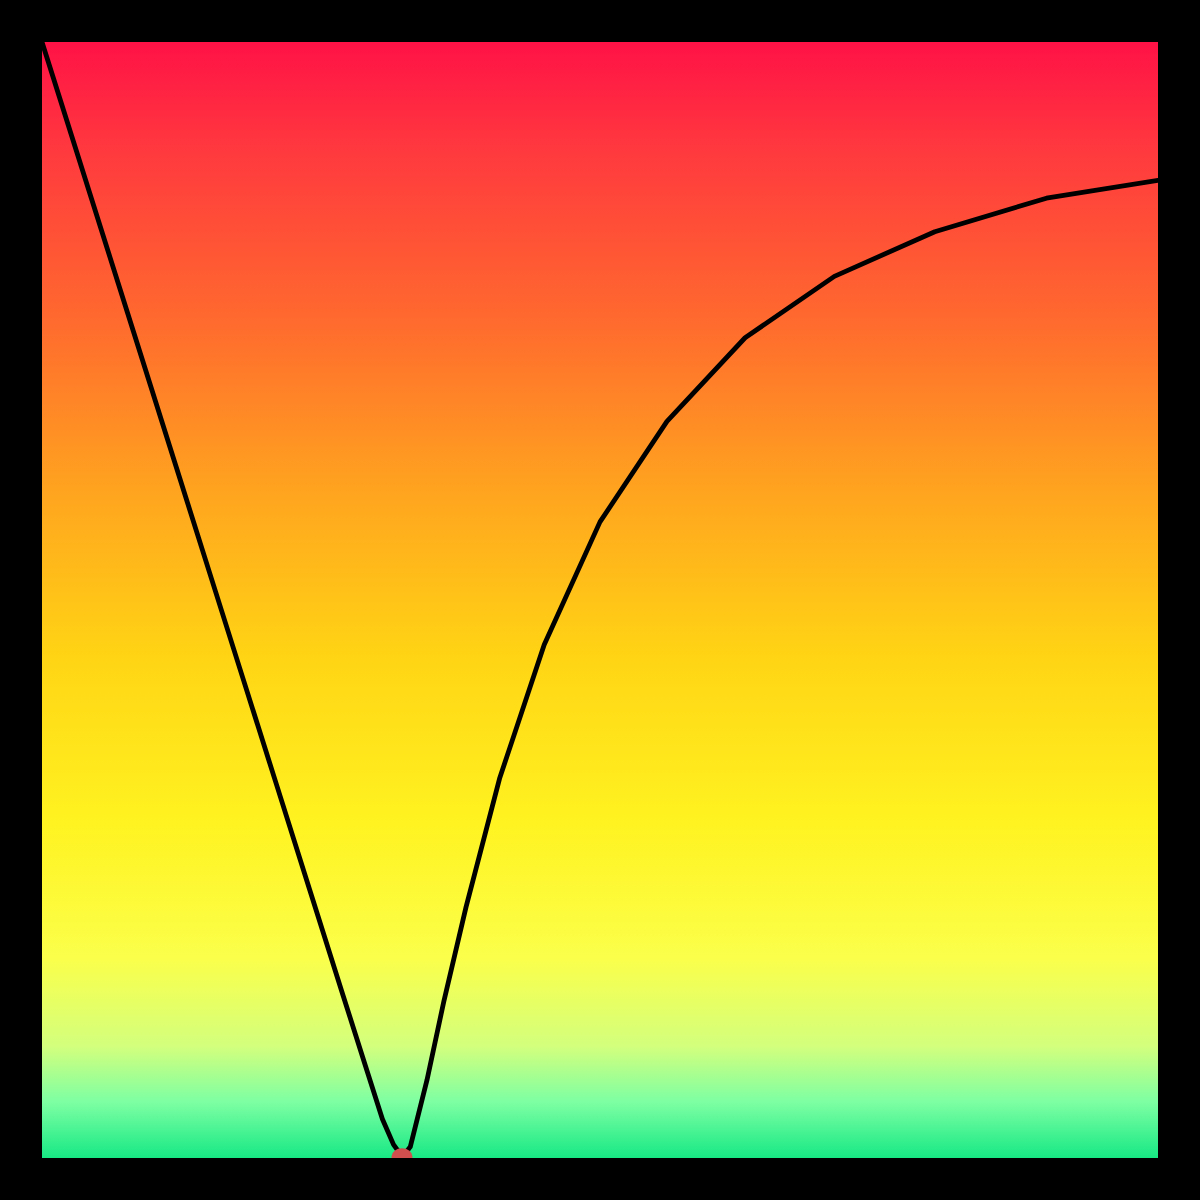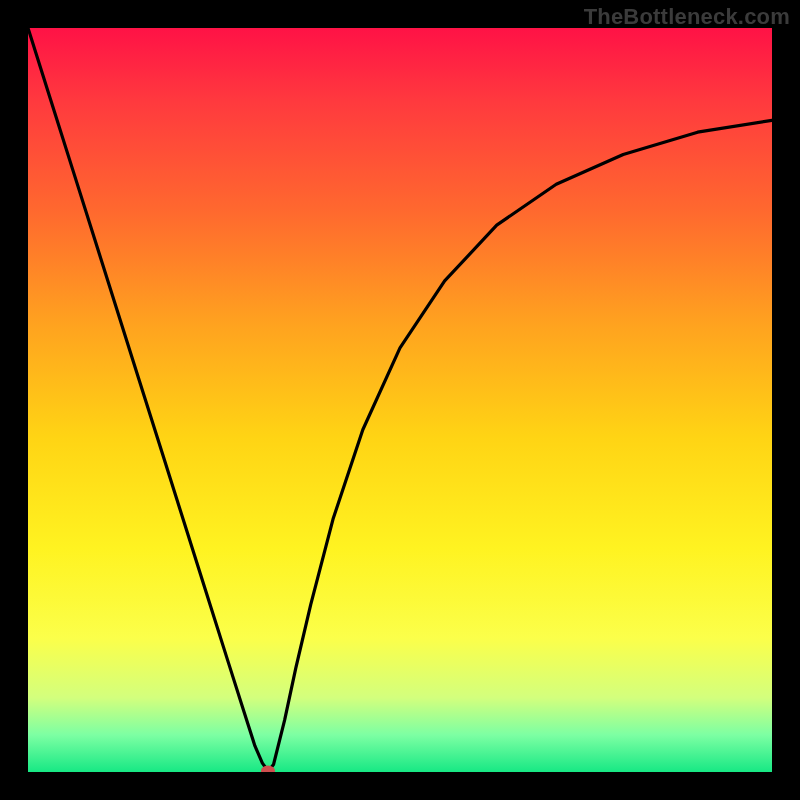--- a/index.html
+++ b/index.html
@@ -71,14 +71,13 @@
             <stop offset="90%" stop-color="#d3ff7d"></stop>
             <stop offset="95%" stop-color="#7dffa3"></stop>
             <stop offset="100%" stop-color="#17e884"></stop>
           </linearGradient>
       </defs>
       <rect x="0" y="0" width="744" height="744" fill="url(#bg-grad)"></rect>
       <path id="curve-path" d="M0.00 0.00 L22.32 70.68 L44.64 141.36 L66.96 212.04 L89.28 282.72 L111.60 353.40 L133.92 424.08 L156.24 494.76 L178.56 565.44 L200.88 636.12 L215.76 682.99 L226.92 717.96 L234.36 735.07 L240.31 743.26 L245.52 736.56 L256.68 691.92 L267.84 639.84 L282.72 576.60 L305.04 491.04 L334.80 401.76 L372.00 319.92 L416.64 252.96 L468.72 197.16 L528.24 156.24 L595.20 126.48 L669.60 104.16 L744.00 92.26" fill="none" stroke="#000" stroke-width="3.2" stroke-linejoin="round" stroke-linecap="round"></path>
     </svg>
     <div class="marker" id="marker-dot" style="left: 240.312px; top: 743.256px; background: rgb(207, 78, 78);"></div>
   </div>
-  <div class="watermark">TheBottleneck.com</div>
 </div>
 
 </body></html>

